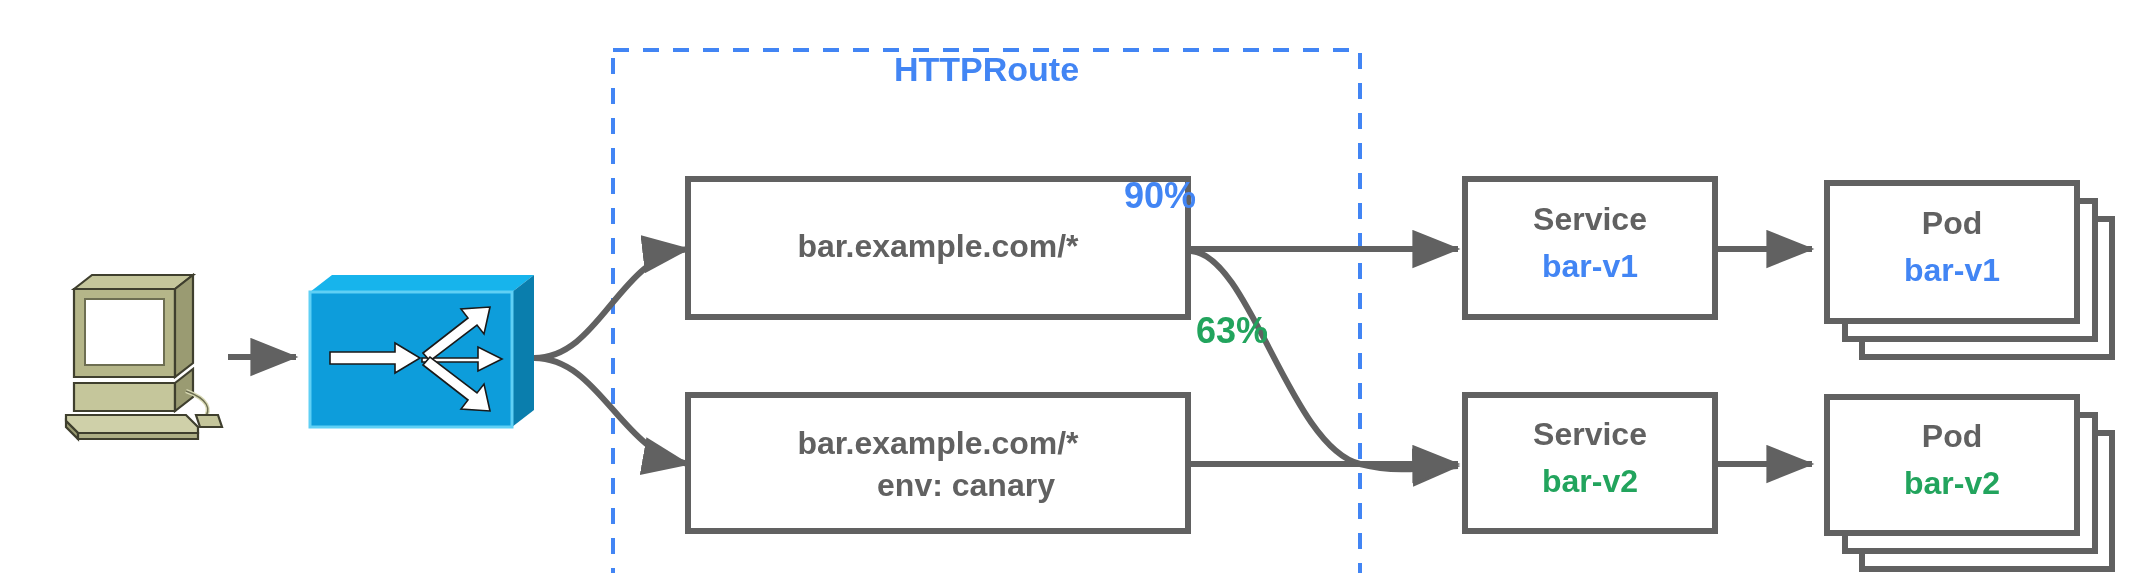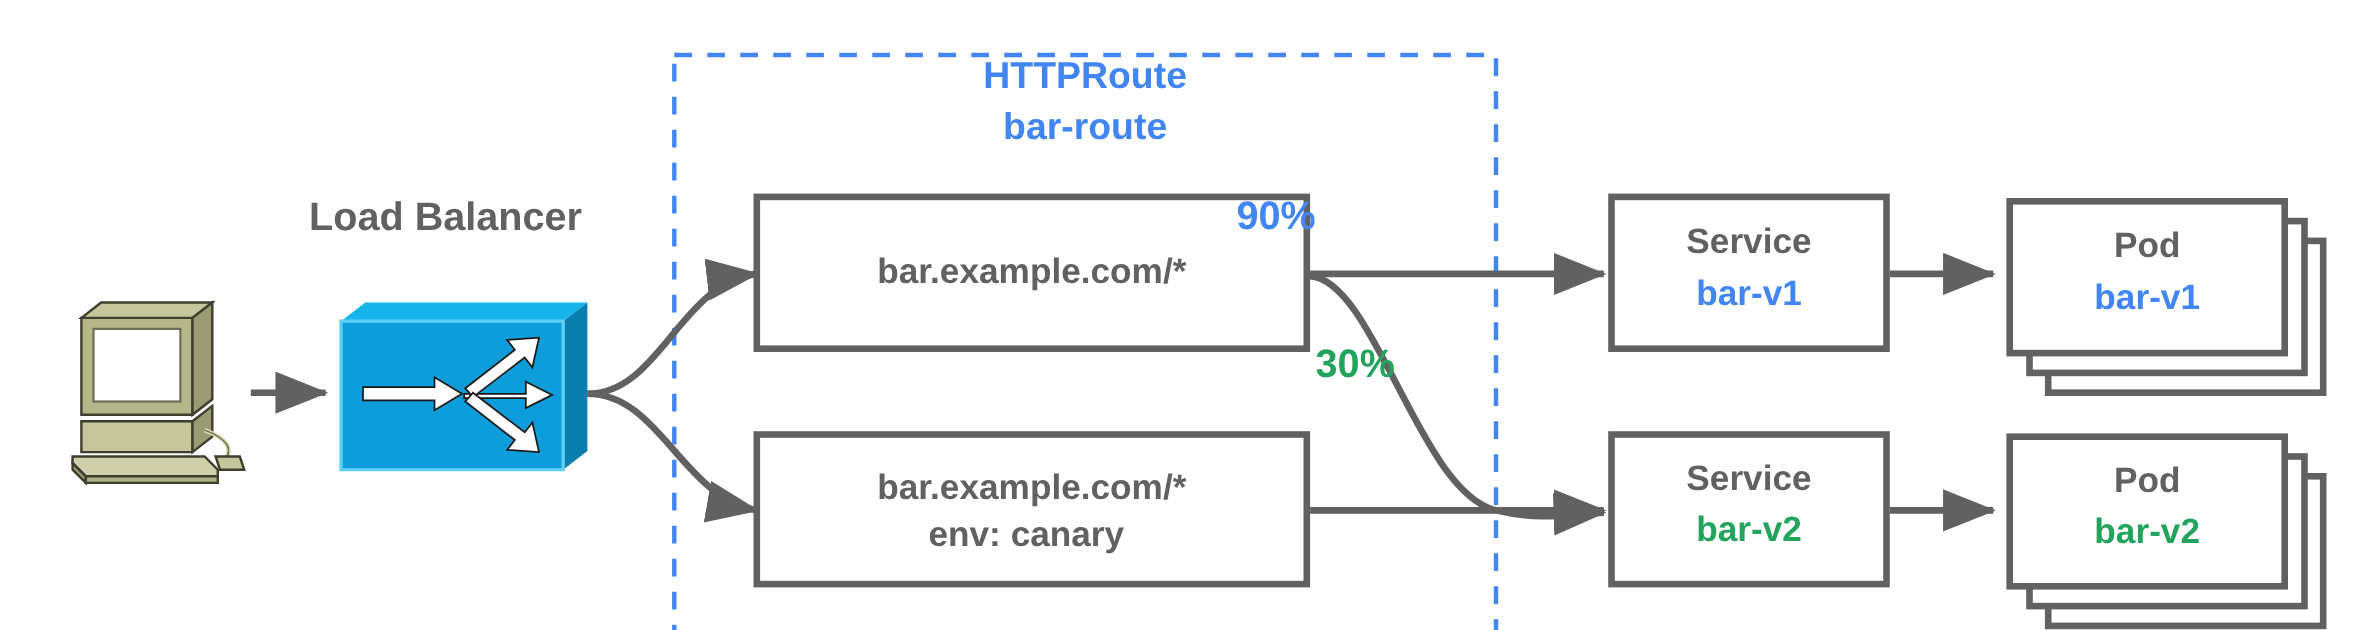--- a/index.html
+++ b/index.html
@@ -108,31 +108,29 @@
     <rect x="1862" y="192" width="250" height="138" fill="#ffffff" stroke="#616161" stroke-width="6"></rect>
     <rect x="1845" y="174" width="250" height="138" fill="#ffffff" stroke="#616161" stroke-width="6"></rect>
     <rect x="1827" y="156" width="250" height="138" fill="#ffffff" stroke="#616161" stroke-width="6"></rect>
 
     <rect x="1862" y="406" width="250" height="136" fill="#ffffff" stroke="#616161" stroke-width="6"></rect>
     <rect x="1845" y="388" width="250" height="136" fill="#ffffff" stroke="#616161" stroke-width="6"></rect>
     <rect x="1827" y="370" width="250" height="136" fill="#ffffff" stroke="#616161" stroke-width="6"></rect>
   </svg>
 
   <div class="txt blue-bold" style="left:613px; top:22px; width:747px; font-size:34px;">HTTPRoute</div>
-  <div class="txt blue-bold" style="left:613px; top:68px; width:747px; font-size:34px;">bar-route</div>
 
-  <div class="txt gray-bold" style="left:200px; top:149px; width:410px; font-size:36px;">Load Balancer</div>
 
   <div class="txt gray-reg" style="left:688px; top:201px; width:500px; font-size:32px;">bar.example.com/*</div>
 
   <div class="txt gray-reg" style="left:688px; top:398px; width:500px; font-size:32px;">bar.example.com/*</div>
-  <div class="txt gray-reg" style="left:683px; top:440px; width:500px; font-size:32px;">env: canary</div>
+  <div class="txt gray-reg" style="left:716px; top:440px; width:500px; font-size:32px;">env: canary</div>
 
   <div class="txt blue-bold" style="left:1124px; top:148px; width:150px; font-size:36px; text-align:left;">90%</div>
-  <div class="txt green-bold" style="left:1196px; top:283px; width:150px; font-size:36px; text-align:left;">30%</div>
+  <div class="txt green-bold" style="left:1196px; top:283px; width:150px; font-size:36px; text-align:left;">63%</div>
 
   <div class="txt gray-reg" style="left:1465px; top:174px; width:250px; font-size:32px;">Service</div>
   <div class="txt blue-bold" style="left:1465px; top:221px; width:250px; font-size:32px;">bar-v1</div>
 
   <div class="txt gray-reg" style="left:1465px; top:389px; width:250px; font-size:32px;">Service</div>
   <div class="txt green-bold" style="left:1465px; top:436px; width:250px; font-size:32px;">bar-v2</div>
 
   <div class="txt gray-reg" style="left:1827px; top:178px; width:250px; font-size:32px;">Pod</div>
   <div class="txt blue-bold" style="left:1827px; top:225px; width:250px; font-size:32px;">bar-v1</div>
 

